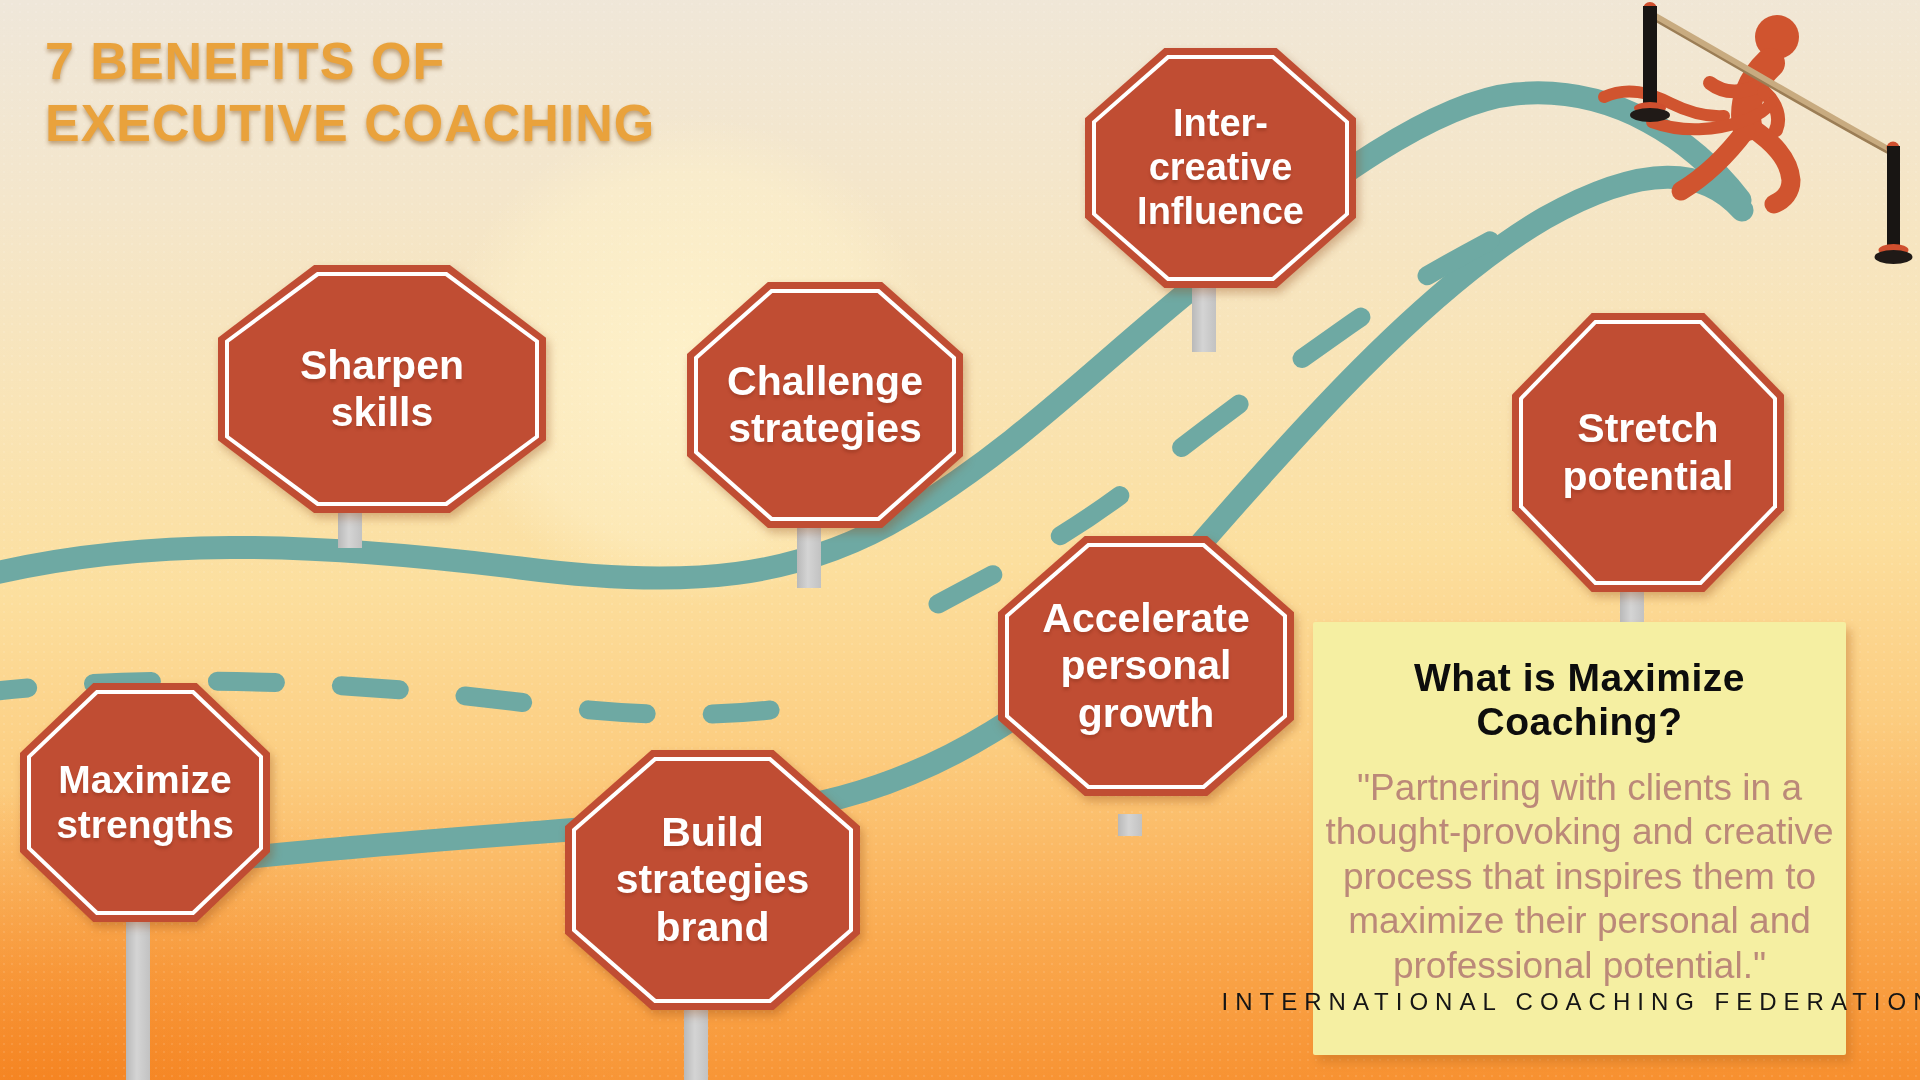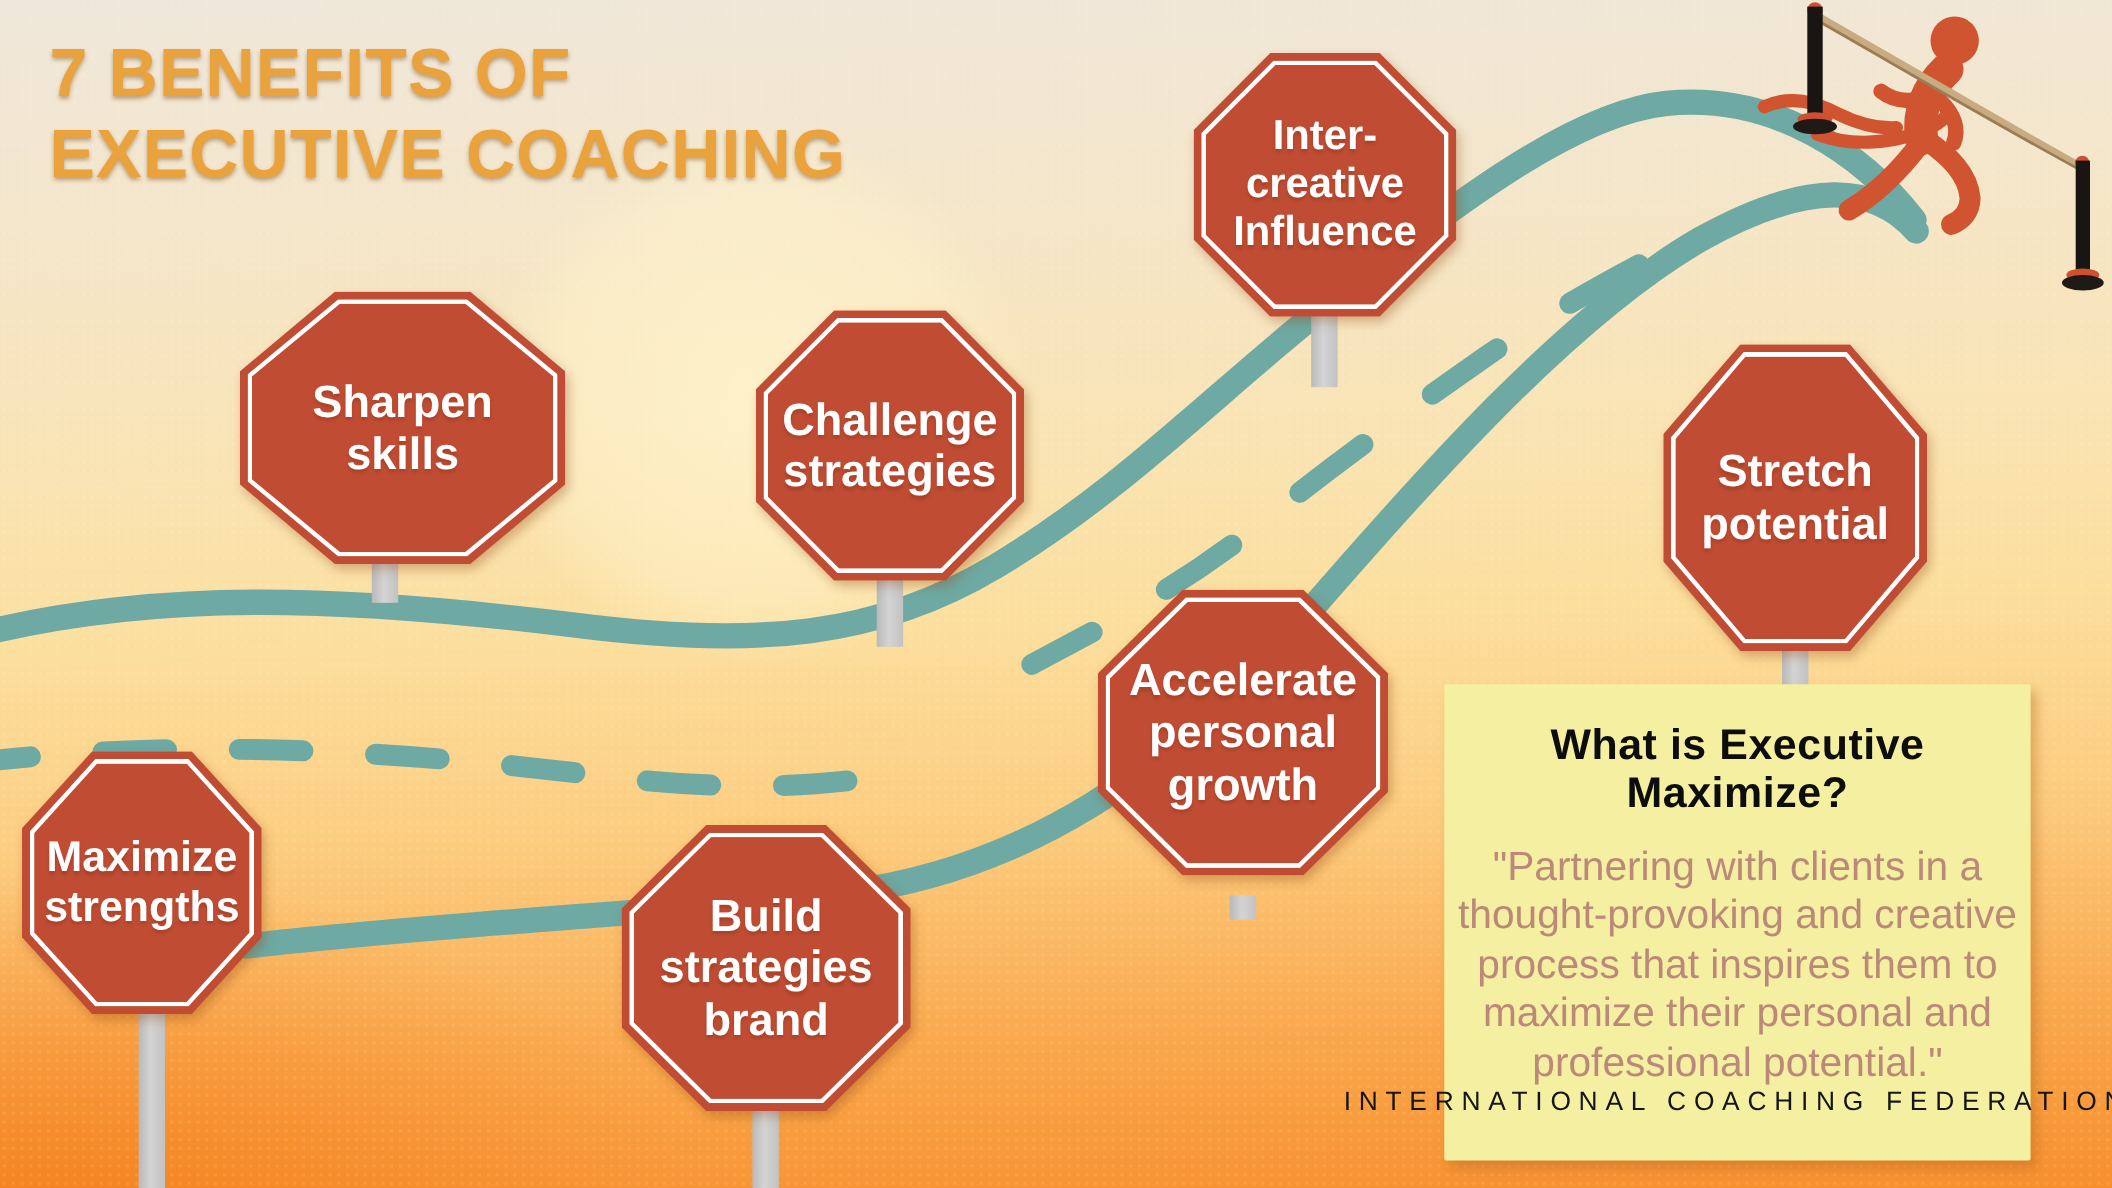--- a/index.html
+++ b/index.html
@@ -23,32 +23,33 @@
       linear-gradient(178deg,#efe7da 0%,#f4e6cb 18%,#f9e4b6 36%,#fcdf9e 52%,#fccd80 68%,#faa94e 85%,#f78f2e 100%);
   }
   .canvas::after{
     content:"";position:absolute;inset:0;pointer-events:none;
     background-image:radial-gradient(rgba(255,255,255,.10) 1.2px, transparent 1.6px);
     background-size:8px 8px;
   }
   .title{
     position:absolute;left:45px;top:30px;z-index:30;
     color:var(--title-orange);
-    font-size:62px;font-weight:800;letter-spacing:1px;line-height:1.2;
+    font-size:52px;font-weight:800;letter-spacing:1px;line-height:1.2;
     text-shadow:0 3px 4px rgba(121,74,18,.45);
   }
   .title span{display:block;}
   svg.road{position:absolute;left:0;top:0;z-index:1;}
   .post{
     position:absolute;width:24px;z-index:5;
     background:linear-gradient(90deg,#b9b9b9,#d4d4d4 45%,#c2c2c2);
   }
   .sign{
     position:absolute;z-index:10;
     filter:drop-shadow(3px 5px 5px rgba(140,70,20,.35));
+    padding-left:32px;
   }
   .oct{
     position:absolute;
     clip-path:polygon(29.3% 0,70.7% 0,100% 29.3%,100% 70.7%,70.7% 100%,29.3% 100%,0 70.7%,0 29.3%);
   }
   .oct-outer{inset:0;background:var(--sign-red);}
   .oct-ring{inset:7px;background:#ffffff;}
   .oct-inner{inset:11px;background:var(--sign-red);}
   .sign-text{
     position:absolute;inset:0;z-index:2;
@@ -165,21 +166,21 @@
     <div class="oct oct-ring"></div>
     <div class="oct oct-inner"></div>
     <div class="sign-text">
       <span>Accelerate</span>
       <span>personal</span>
       <span>growth</span>
     </div>
   </div>
 
   <div class="info-box">
-    <h2 class="info-heading">What is Executive Maximize?</h2>
+    <h2 class="info-heading">What is Maximize Coaching?</h2>
     <p class="info-quote">"Partnering with clients in a thought-provoking and creative process that inspires them to maximize their personal and professional potential."</p>
     <div class="info-attribution">INTERNATIONAL COACHING FEDERATION</div>
   </div>
 
   <svg class="finish" width="420" height="300" viewBox="0 0 420 300">
 
     <g fill="none" stroke="#d0542f" stroke-linecap="round">
       <circle cx="277" cy="37" r="22" fill="#d0542f" stroke="none"></circle>
       <path d="M 270 63 C 252 80, 243 102, 247 126" stroke-width="30"></path>
       <path d="M 262 84 C 243 94, 224 94, 210 83" stroke-width="14"></path>

